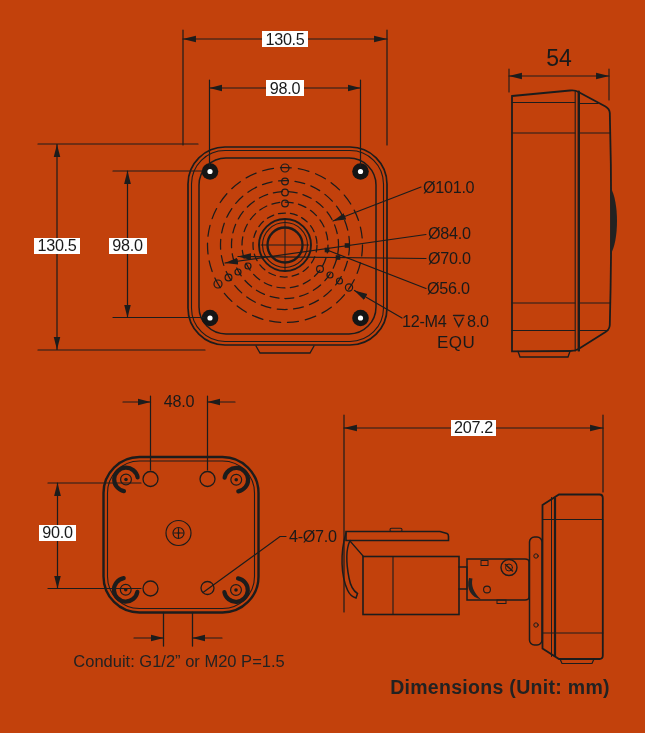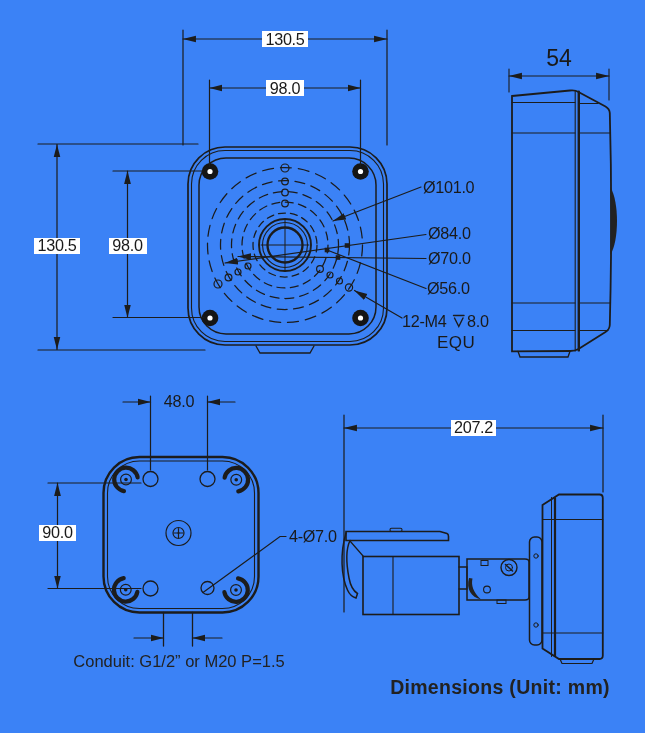--- a/index.html
+++ b/index.html
@@ -1,16 +1,16 @@
 <!DOCTYPE html>
 <html><head>
 <meta charset="utf-8">
 <style>
   html,body{margin:0;padding:0;background:#ffffff;}
-  .stage{position:relative;width:645px;height:733px;background:#3b82f6;overflow:hidden;}
+  .stage{position:relative;width:645px;height:733px;background:#c2410c;overflow:hidden;}
   svg{position:absolute;left:0;top:0;}
   .dim{font-family:"Liberation Sans",sans-serif;font-size:16.2px;fill:#1a1a1a;letter-spacing:-0.3px;}
   .dim-lg{font-family:"Liberation Sans",sans-serif;font-size:23px;fill:#1a1a1a;}
   .equ{font-family:"Liberation Sans",sans-serif;font-size:17px;fill:#1a1a1a;letter-spacing:0.5px;}
   .note{font-family:"Liberation Sans",sans-serif;font-size:16.5px;fill:#222;}
   .caption{font-family:"Liberation Sans",sans-serif;font-size:19.5px;font-weight:bold;fill:#222;letter-spacing:0.3px;}
 </style>
 </head>
 <body>
 

